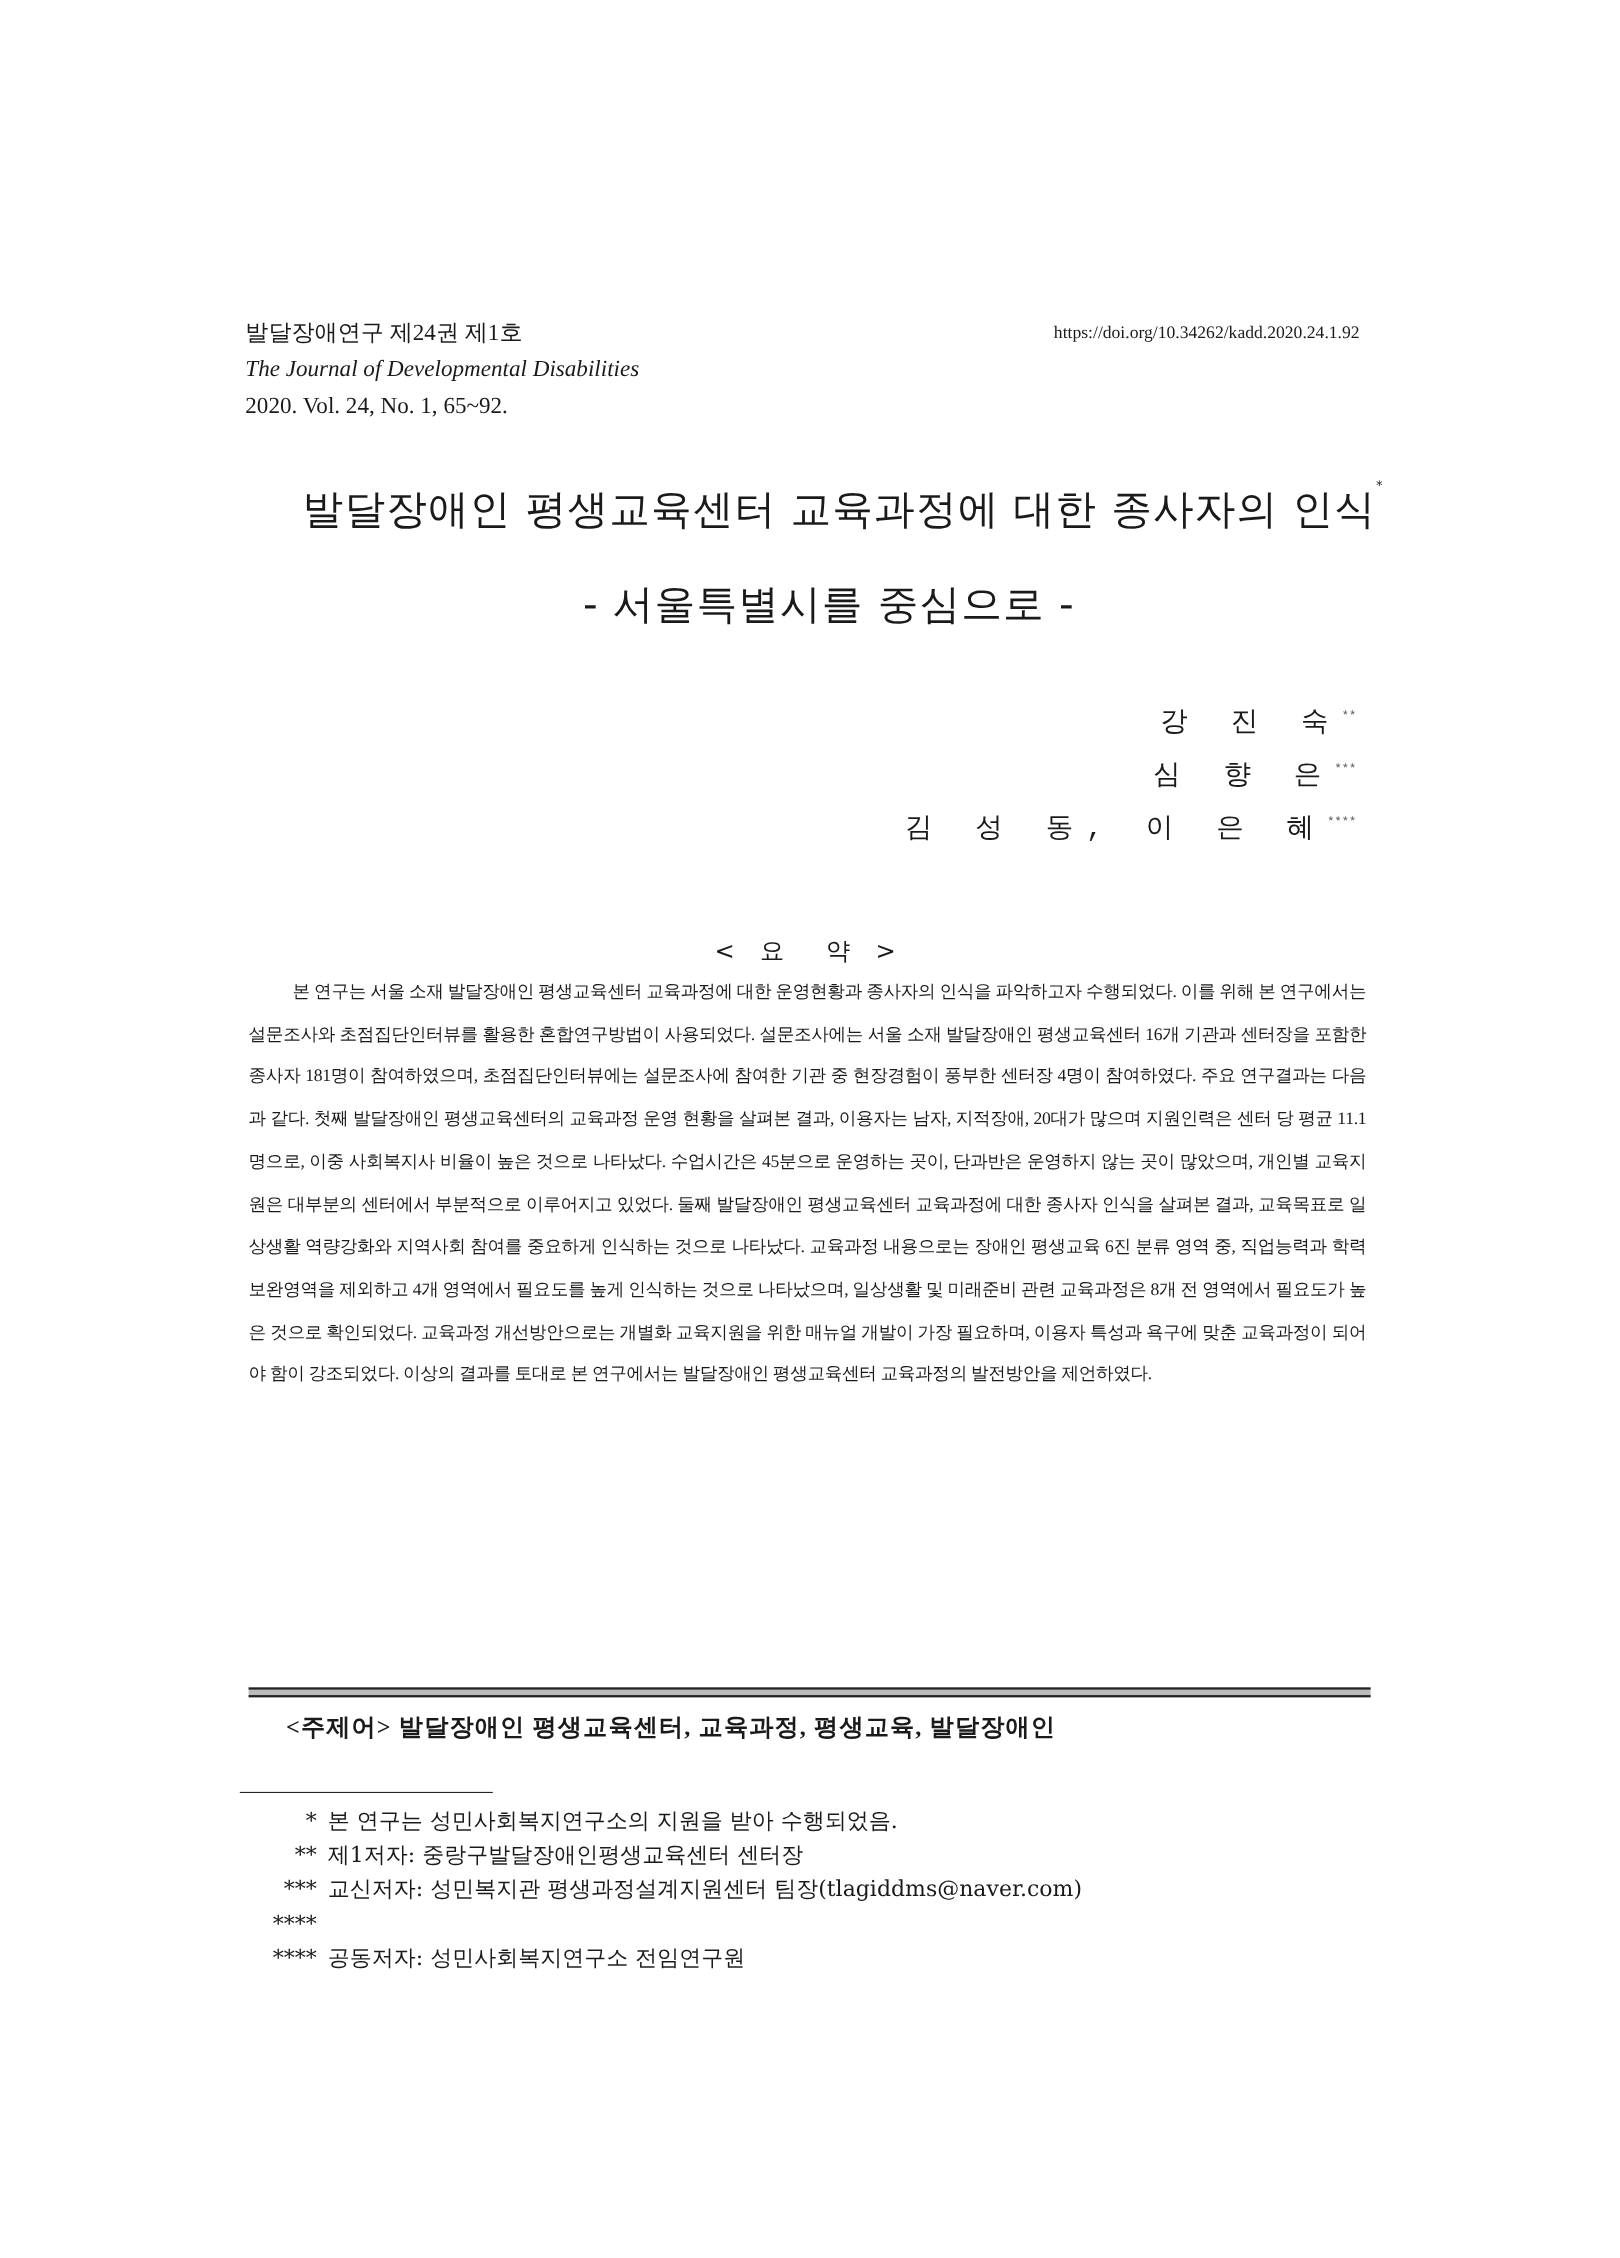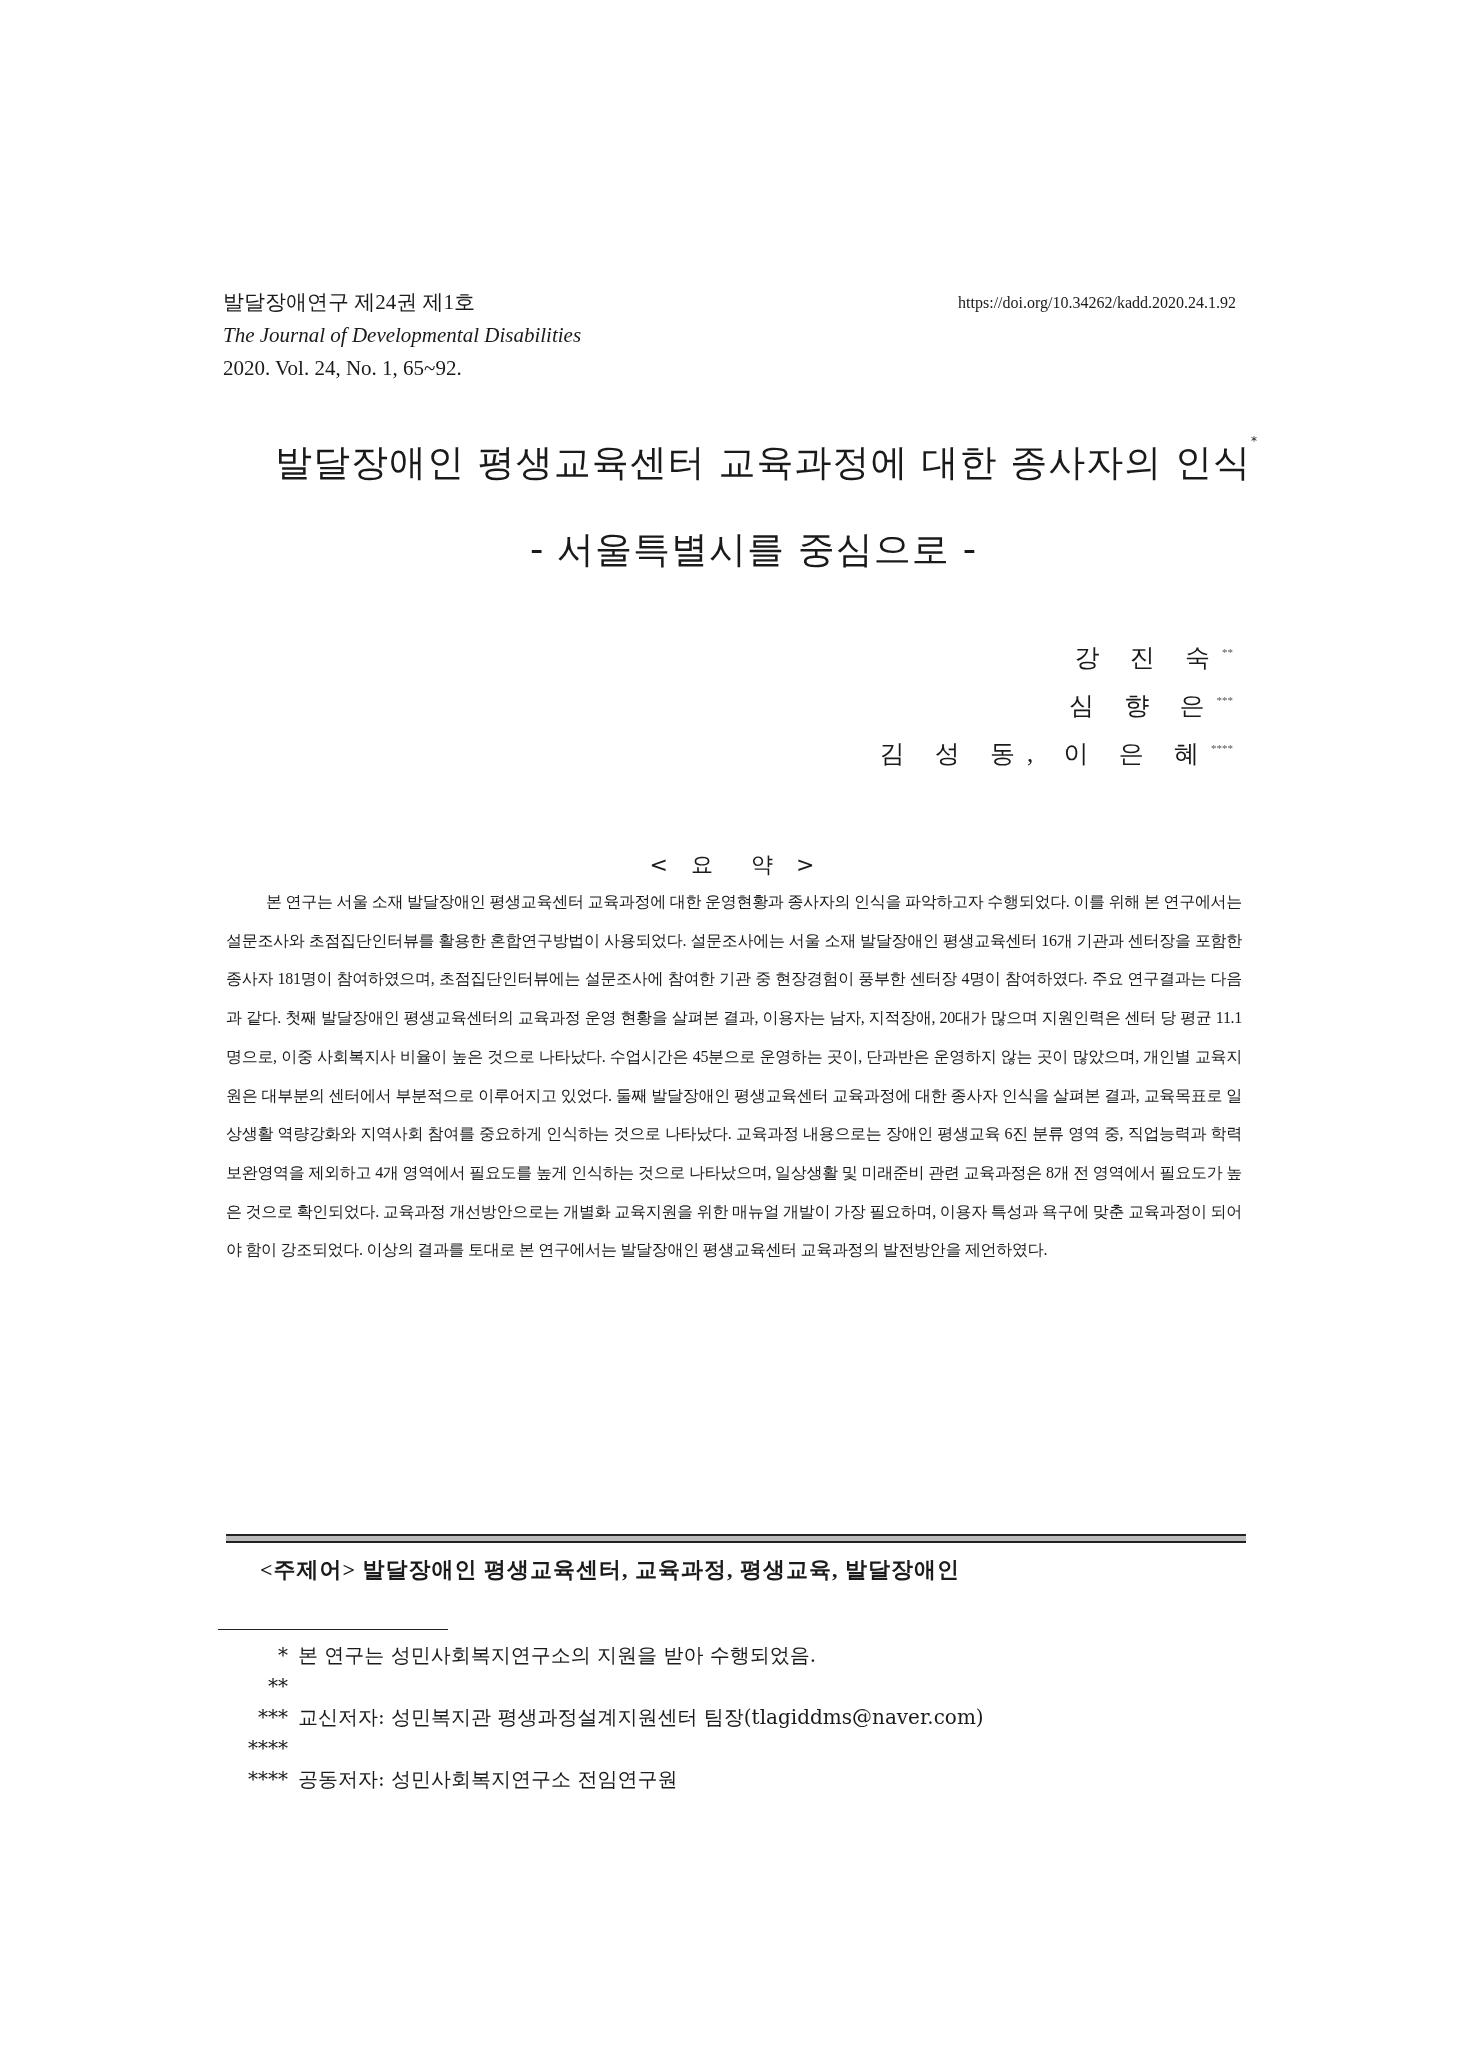--- a/index.html
+++ b/index.html
@@ -8,21 +8,21 @@
       font-family: "DejaVu Serif", "Liberation Serif", serif; color: #1a1a1a;
     }
     .abs { position: absolute; }
     .journal-info { left: 223px; top: 286px; font-size: 21px; line-height: 33px; font-family: "Liberation Serif", "DejaVu Serif", serif; }
     .journal-info .en { font-style: italic; }
     .doi { right: 237px; top: 286px; font-size: 16px; line-height: 33px; font-family: "Liberation Serif", serif; }
     .title { left: 0; width: 1473px; text-align: center; font-family: "DejaVu Sans", sans-serif; font-weight: normal; }
     .title1 { top: 438px; font-size: 37px; letter-spacing: 1px; padding-left: 30px; }
     .title1 sup { font-size: 12px; vertical-align: top; position: relative; top: -4px; }
     .title2 { top: 525px; font-size: 37px; letter-spacing: 1px; margin-left: 17px; }
-    .authors { right: 240px; top: 634px; text-align: right; font-family: Liberation Serif, serif; font-size: 25px; line-height: 48px; }
+    .authors { right: 240px; top: 634px; text-align: right; font-family: Liberation Mono, monospace; font-size: 25px; line-height: 48px; }
     .authors .au { white-space: pre; letter-spacing: 12px; }
     .authors sup { font-size: 11px; vertical-align: top; position: relative; top: -6px; letter-spacing: 0; color: #555; }
     .abstract-header { left: 226px; top: 846px; width: 1020px; height: 26px; display: flex; align-items: center; flex-direction: column; }
     .dbl-line { flex: 1; height: 5px; border-top: 2px solid #222; border-bottom: 2px solid #222; background: #bbb; }
     .abstract-label { padding: 0 18px; font-family: "DejaVu Sans", sans-serif; font-size: 22px; letter-spacing: 8px; white-space: pre; }
     .abstract-body { left: 226px; top: 883px; width: 1016px; font-family: Liberation Serif, serif; font-size: 16px; line-height: 38.7px; text-align: justify; text-indent: 40px; letter-spacing: -0.3px; }
     .abstract-line { left: 226px; top: 1534px; width: 1020px; height: 5px; border-top: 2px solid #222; border-bottom: 2px solid #222; background: #bbb; }
     .keywords { left: 260px; top: 1555px; font-family: Liberation Serif, serif; font-size: 22px; font-weight: bold; letter-spacing: 1px; }
     .fn-rule { left: 218px; top: 1629px; width: 230px; height: 0; border-top: 1px solid #222; }
     .footnotes { left: 218px; top: 1640px; font-family: "DejaVu Serif", serif; font-size: 20px; line-height: 31px; }
@@ -68,20 +68,21 @@
 
 <div class="abs fn-rule"></div>
 
 <div class="abs footnotes">
   <div class="fn">
       <span class="mark">*</span>
       <span>본 연구는 성민사회복지연구소의 지원을 받아 수행되었음.</span>
     </div>
   <div class="fn">
       <span class="mark">**</span>
+      <span>제1저자: 중랑구발달장애인평생교육센터 센터장</span>
     </div>
   <div class="fn">
       <span class="mark">***</span>
       <span>교신저자: 성민복지관 평생과정설계지원센터 팀장(tlagiddms@naver.com)</span>
     </div>
   <div class="fn">
       <span class="mark">****</span>
     </div>
   <div class="fn">
       <span class="mark">****</span>

